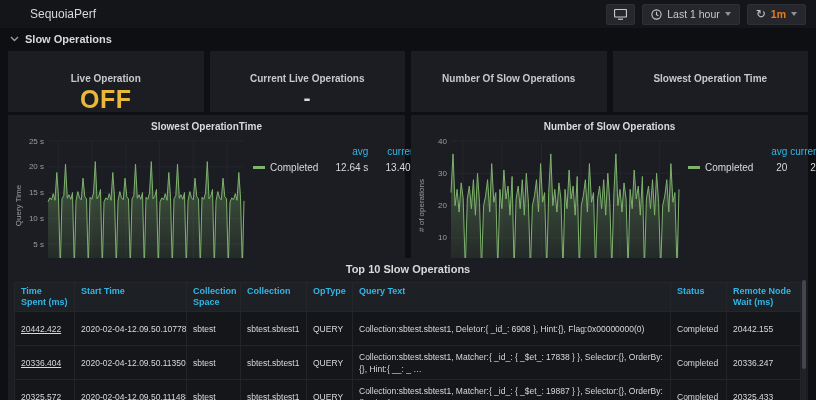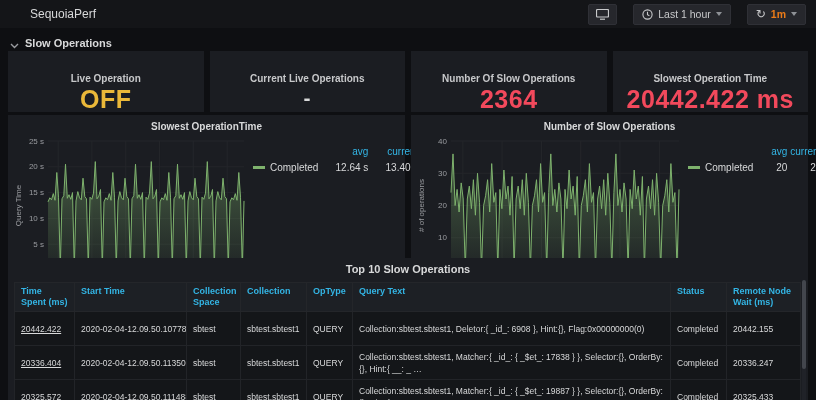--- a/index.html
+++ b/index.html
@@ -6,31 +6,31 @@
   html,body { width:816px; height:400px; overflow:hidden; }
   body {
     background:#0e0f12;
     font-family:"Liberation Sans","DejaVu Sans",sans-serif;
     color:#d8d9da;
     -webkit-font-smoothing:antialiased;
   }
   
   .navbar { height:28px; background:#141518; display:flex; align-items:center; padding:0 10px 0 30px; }
   .app-title { font-size:12px; color:#d8d9da; }
-  .nav-actions { margin-left:auto; display:flex; align-items:center; gap:16px; }
+  .nav-actions { margin-left:auto; display:flex; align-items:center; gap:7px; }
   .nav-btn {
     height:21px; background:#26272c; border:1px solid #2f3036; border-radius:2px;
     color:#c8c9cb; font-size:10.5px; display:flex; align-items:center; gap:5px;
     padding:0 8px; cursor:pointer; font-family:inherit;
   }
   .nav-btn .orange { color:#eb7b18; font-weight:bold; }
   .caret { width:0; height:0; border-left:3.5px solid transparent; border-right:3.5px solid transparent; border-top:4px solid #8e9196; display:inline-block; }
   .refresh-glyph { font-family:"DejaVu Sans",sans-serif; font-size:12px; line-height:1; color:#c8c9cb; }
   
-  .section-header { height:21px; display:flex; align-items:flex-end; gap:6px; padding:0 10px; font-size:11px; font-weight:bold; color:#d8d9da; cursor:pointer; }
+  .section-header { height:21px; display:flex; align-items:center; gap:6px; padding:0 10px; font-size:11px; font-weight:bold; color:#d8d9da; cursor:pointer; }
   
   .content { padding:2px 8px 0 8px; }
   .stats-row { display:grid; grid-template-columns:repeat(4,1fr); gap:6px; height:58px; margin-bottom:6px; }
   .stat-panel { background:#1b1d22; display:flex; flex-direction:column; align-items:center; padding-top:22px; }
   .stat-title { font-size:10px; font-weight:bold; color:#c7c8ca; cursor:pointer; }
   .stat-value { font-size:25px; font-weight:bold; margin-top:3px; letter-spacing:.5px; line-height:1; }
   
   .charts-row { display:grid; grid-template-columns:1fr 1fr; gap:6px; height:130px; margin-bottom:13px; }
   .chart-panel { background:#1b1d22; display:flex; flex-direction:column; padding:4px 6px; min-width:0; }
   .chart-title { text-align:center; font-size:10px; font-weight:bold; color:#d8d9da; height:15px; line-height:15px; cursor:pointer; }
@@ -97,25 +97,23 @@
     <div class="stat-panel">
       <div class="stat-title">Live Operation</div>
       <div class="stat-value" style="color: rgb(234, 184, 57);">OFF</div>
     </div>
     <div class="stat-panel">
       <div class="stat-title">Current Live Operations</div>
       <div class="stat-value" style="font-size: 21px; color: rgb(216, 217, 218);">-</div>
     </div>
     <div class="stat-panel">
       <div class="stat-title">Number Of Slow Operations</div>
-      <div class="stat-value" style="color: rgb(242, 73, 92);">2364</div>
     </div>
     <div class="stat-panel">
       <div class="stat-title">Slowest Operation Time</div>
-      <div class="stat-value" style="color: rgb(242, 73, 92);">20442.422 ms</div>
     </div>
   </div>
 
   <div class="charts-row">
     <div class="chart-panel">
       <div class="chart-title">Slowest OperationTime</div>
       <div class="chart-body">
         <svg class="chart-svg" viewBox="0 0 235 150">
             <defs>
               <linearGradient id="grad0" x1="0" y1="0" x2="0" y2="1">

